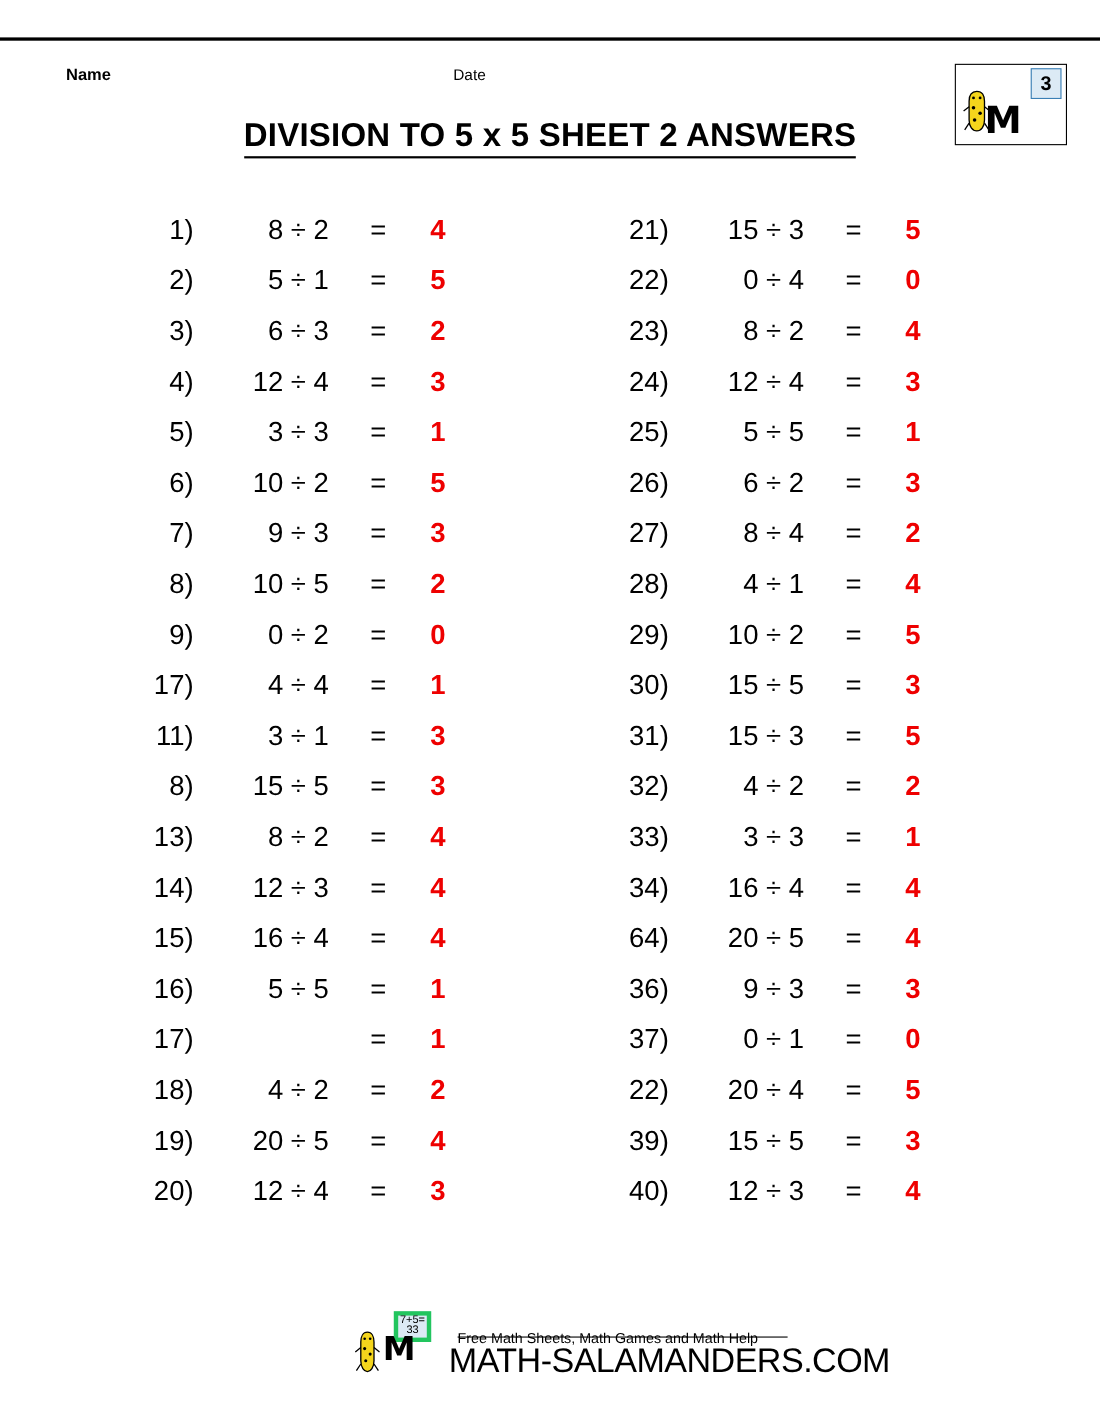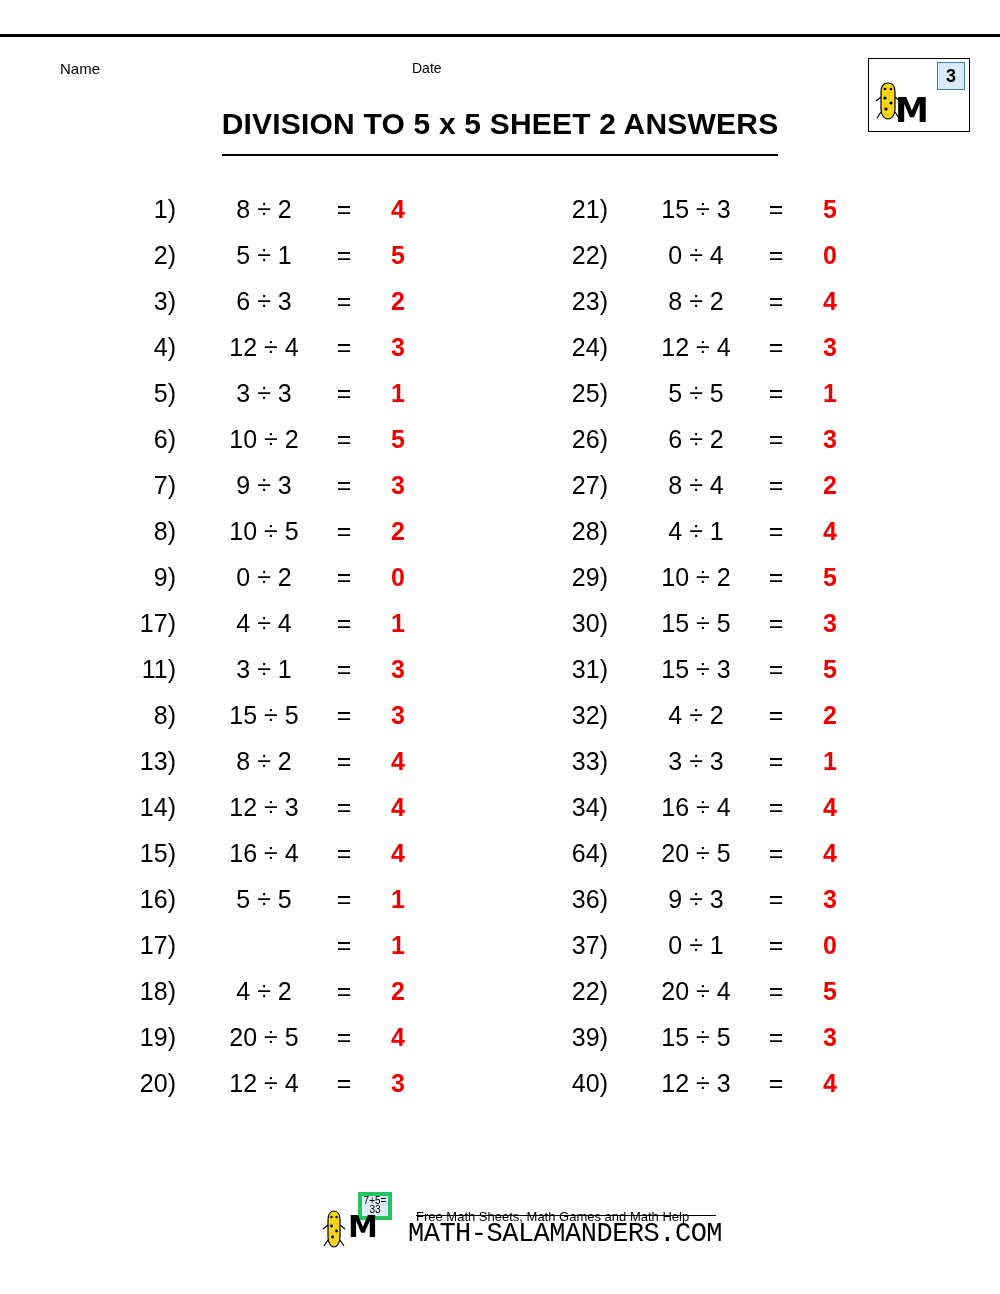--- a/index.html
+++ b/index.html
@@ -27,40 +27,41 @@
     top: 34px;
     width: 1000px;
     height: 0;
     border-top: 3px solid #000;
   }
   .name-label {
     position: absolute;
     left: 60px;
     top: 60px;
     font-size: 15px;
+    font-weight: bold;
   }
   .date-label {
     position: absolute;
     left: 412px;
     top: 60px;
     font-size: 14px;
   }
   .title {
     position: absolute;
     left: 0;
     top: 107px;
     width: 1000px;
     text-align: center;
     font-size: 30px;
     font-weight: bold;
     letter-spacing: 0.2px;
   }
   .title span {
     border-bottom: 2px solid #000;
-    padding-bottom: 14px;
+    padding-bottom: 2px;
   }
   
   .badge {
     position: absolute;
     right: 30px;
     top: 58px;
     width: 100px;
     height: 72px;
     border: 1px solid #000;
     background: #fff;
@@ -117,23 +118,23 @@
     white-space: nowrap;
   }
   .q-num {
     position: absolute;
     left: 0;
     width: 56px;
     text-align: right;
   }
   .q-expr {
     position: absolute;
-    left: 84px;
+    left: 59px;
     width: 120px;
-    text-align: center;
+    text-align: right;
   }
   .q-eq {
     position: absolute;
     left: 214px;
     width: 20px;
     text-align: center;
   }
   .q-ans {
     position: absolute;
     left: 258px;
@@ -169,22 +170,22 @@
     position: absolute;
     left: 96px;
     top: 27px;
     width: 300px;
     border-top: 1px solid #000;
   }
   .footer-site {
     position: absolute;
     left: 88px;
     top: 31px;
-    font-size: 27px;
-    font-family: Liberation Mono, monospace;
+    font-size: 31px;
+    font-family: Liberation Sans, sans-serif;
     letter-spacing: -0.5px;
     white-space: nowrap;
   }
   .footer-logo {
     position: absolute;
     left: 0;
     top: 4px;
     width: 86px;
     height: 62px;
   }

